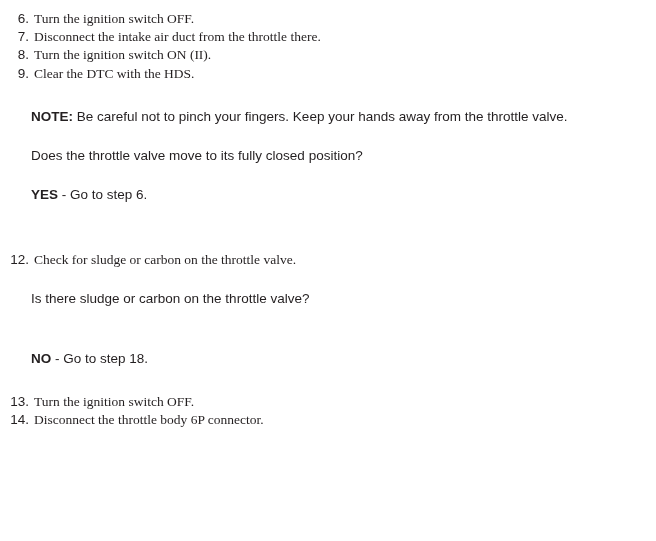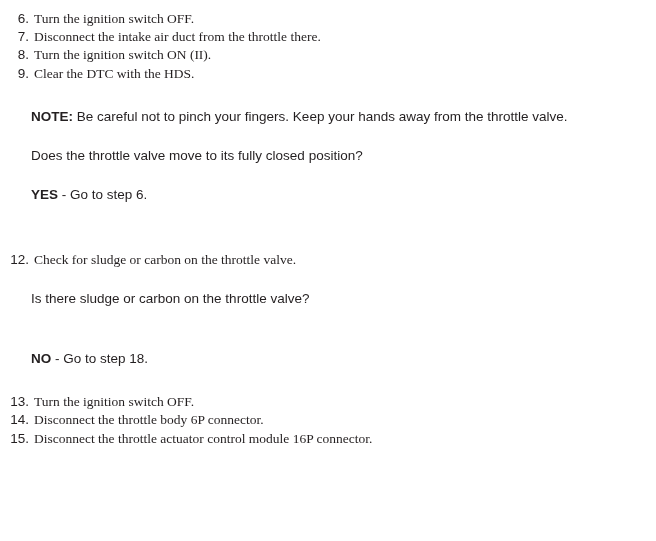--- a/index.html
+++ b/index.html
@@ -129,18 +129,14 @@
   <div class="step">
     <span class="num">13.</span>
     <span class="txt">Turn the ignition switch OFF.</span>
   </div>
 
   <div class="step">
     <span class="num">14.</span>
     <span class="txt">Disconnect the throttle body 6P connector.</span>
   </div>
 
-  <div class="step">
-    <span class="num">15.</span>
-    <span class="txt">Disconnect the throttle actuator control module 16P connector.</span>
-  </div>
 
 </div>
 
 </body></html>

